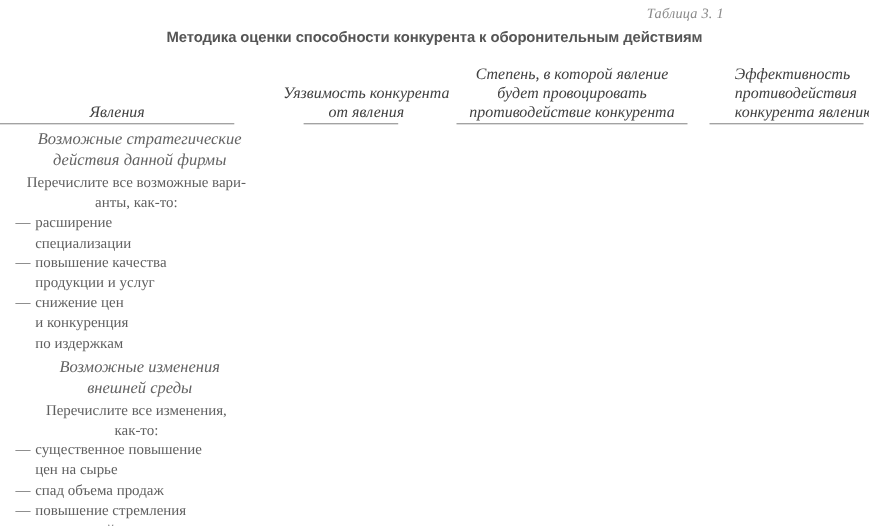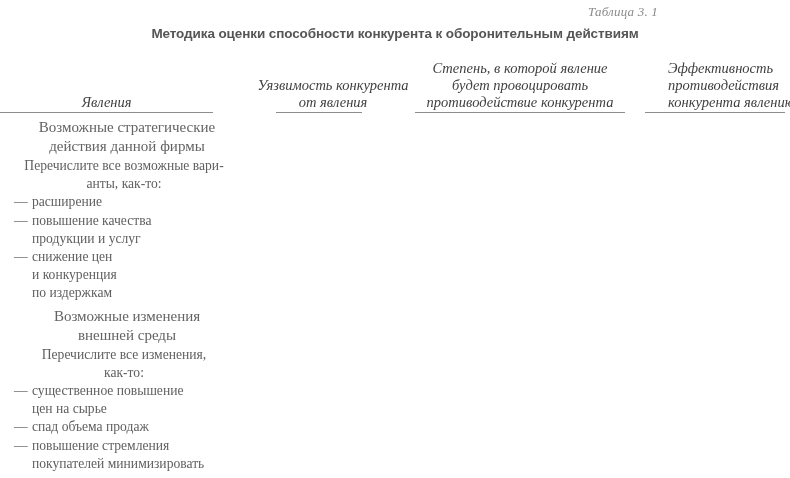--- a/index.html
+++ b/index.html
@@ -118,20 +118,21 @@
   .body-col {
     position: absolute;
     top: 118px;
     left: 0px;
     width: 240px;
     font-size: 14px;
     line-height: 18.4px;
   }
 
   .section-heading {
+    font-style: italic;
     font-size: 15px;
     line-height: 19px;
     color: #636363;
     text-align: center;
     padding-left: 18px;
     padding-right: 4px;
   }
   .section-heading .hline { display: block; white-space: nowrap; }
 
   .lead-in {
@@ -213,20 +214,21 @@
         <span class="hline">действия данной фирмы</span>
       </div>
       <div class="lead-in">
         <span class="hline">Перечислите все возможные вари-</span>
         <span class="hline">анты, как-то:</span>
       </div>
       <ul class="dash-list">
         <li class="dash-item">
           <span class="dash">—</span>
           <span class="hline">расширение</span>
+          <span class="hline">специализации</span>
         </li>
         <li class="dash-item">
           <span class="dash">—</span>
           <span class="hline">повышение качества</span>
           <span class="hline">продукции и услуг</span>
         </li>
         <li class="dash-item">
           <span class="dash">—</span>
           <span class="hline">снижение цен</span>
           <span class="hline">и конкуренция</span>

